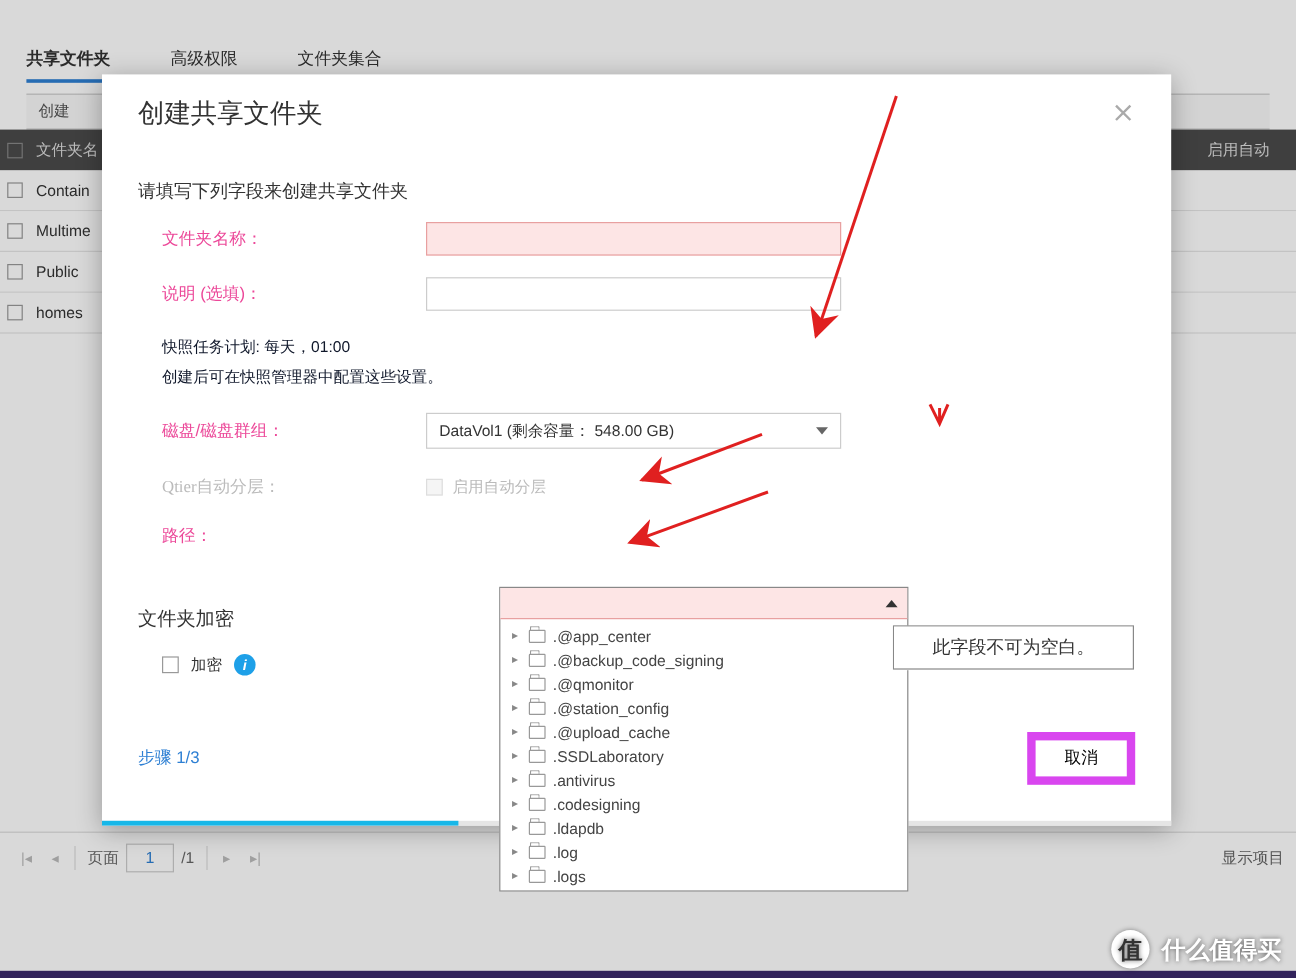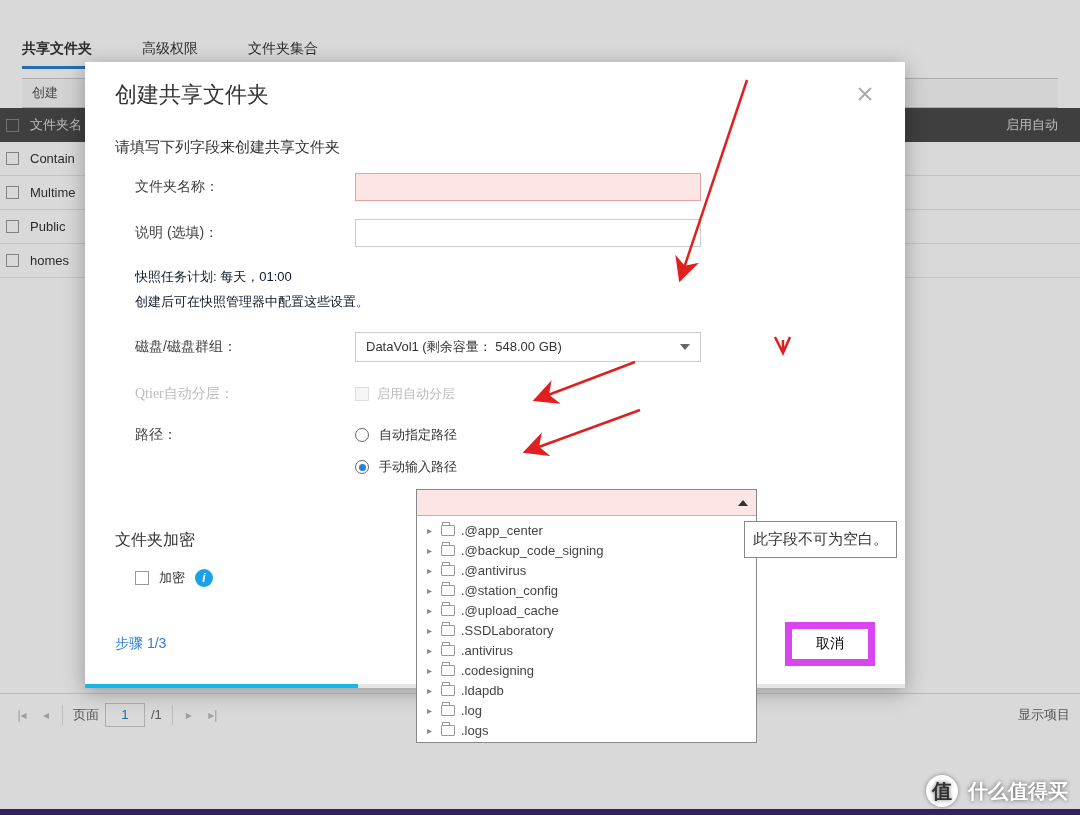--- a/index.html
+++ b/index.html
@@ -26,32 +26,32 @@
 
   
   .pager { position: absolute; bottom: 80px; left: 0; right: 0; height: 42px; border-top: 1px solid #ddd; display: flex; align-items: center; padding: 0 10px; color: #888; z-index: 1; background: #fff; }
   .pager .pbtn { width: 24px; text-align: center; color: #bbb; font-size: 12px; }
   .pager .psep { width: 1px; height: 20px; background: #ddd; margin: 0 4px; }
   .pager-label { color: #666; margin: 16px 6px; }
   .pager-input { width: 40px; height: 24px; border: 1px solid #ccc; text-align: center; color: #2d7fd3; }
   .pager-right { margin-left: auto; color: #666; }
 
   
-  .dialog { position: absolute; top: 62px; left: 85px; width: 820px; height: 626px; background: #fff; box-shadow: 0 4px 20px rgba(0,0,0,0.3); z-index: 10; display: flex; flex-direction: column; }
+  .dialog { position: absolute; top: 62px; left: 85px; width: 891px; height: 626px; background: #fff; box-shadow: 0 4px 20px rgba(0,0,0,0.3); z-index: 10; display: flex; flex-direction: column; gap: 12px; }
   .dialog-header { display: flex; align-items: center; padding: 18px 30px 10px 30px; }
   .dialog-title { font-size: 22px; color: #333; }
   .dialog-close { margin-left: auto; }
   .dialog-close svg { width: 20px; height: 20px; stroke: #aaa; stroke-width: 2; }
   .dialog-body { flex: 1; padding: 0 30px 0 30px; overflow-y: auto; position: relative; }
   .dialog-body::-webkit-scrollbar { width: 14px; }
   .dialog-body::-webkit-scrollbar-track { background: #f0f0f0; }
   .dialog-body::-webkit-scrollbar-thumb { background: #bbb; }
   .section-title { font-size: 15px; color: #333; margin: 18px 0 16px 0; }
   .form-row { display: flex; align-items: center; margin-bottom: 18px; min-height: 28px; }
-  .form-label { width: 240px; padding-left: 20px; color: #404040; font-size: 14px; }
+  .form-label { width: 240px; padding-left: 20px; color: #ec4899; font-size: 14px; }
   .form-control { flex: 1; }
   .text-input { width: 346px; height: 28px; border: 1px solid #ccc; padding: 0 6px; background: #fff; }
   .text-input.error { background: #fde5e5; border-color: #e8a0a0; }
   .info-text { color: #0f172a; font-size: 13px; padding-left: 20px; line-height: 1.9; }
   .select-box { width: 346px; height: 30px; border: 1px solid #ccc; display: flex; align-items: center; padding: 0 10px; position: relative; cursor: pointer; }
   .select-arrow { margin-left: auto; width: 0; height: 0; border-left: 5px solid transparent; border-right: 5px solid transparent; border-top: 6px solid #666; }
   .disabled { color: #bbb; font-family: Liberation Serif, serif; }
   .checkbox-row { display: flex; align-items: center; gap: 8px; }
   .cb { width: 14px; height: 14px; border: 1px solid #999; display: inline-block; }
   .cb.disabled { border-color: #ddd; background: #f5f5f5; }
@@ -76,21 +76,21 @@
   .tree { flex: 1; overflow-y: auto; padding: 4px 0; }
   .tree::-webkit-scrollbar { width: 14px; }
   .tree::-webkit-scrollbar-track { background: #f0f0f0; }
   .tree::-webkit-scrollbar-thumb { background: #bbb; }
   .tree-item { display: flex; align-items: center; height: 20px; padding-left: 10px; font-size: 13px; color: #444; cursor: pointer; }
   .tree-toggle { width: 10px; color: #888; font-size: 10px; margin-right: 4px; }
   .folder-icon { width: 14px; height: 11px; border: 1px solid #999; border-radius: 1px; margin-right: 6px; position: relative; }
   .folder-icon::before { content: ""; position: absolute; top: -4px; left: 0; width: 6px; height: 3px; border: 1px solid #999; border-bottom: none; border-radius: 1px 1px 0 0; }
 
   
-  .tooltip { position: absolute; top: 521px; left: 744px; background: #fff; border: 1px solid #888; padding: 8px 8px; font-size: 15px; z-index: 40; white-space: nowrap; }
+  .tooltip { position: absolute; top: 521px; left: 744px; background: #fff; border: 1px solid #888; padding: 8px 32px; font-size: 15px; z-index: 40; white-space: nowrap; }
 
   
   .anno { position: absolute; inset: 0; z-index: 25; pointer-events: none; }
 
   
   .watermark { position: absolute; bottom: 8px; right: 12px; display: flex; align-items: center; gap: 10px; z-index: 50; color: #fff; font-size: 20px; font-weight: bold; text-shadow: 0 0 4px rgba(0,0,0,0.6); }
   .wm-circle { width: 32px; height: 32px; border-radius: 50%; background: #fff; color: #333; display: flex; align-items: center; justify-content: center; font-size: 20px; font-weight: bold; box-shadow: 0 0 4px rgba(0,0,0,0.4); }
 
   .bottom-strip { position: absolute; bottom: 0; left: 0; right: 0; height: 6px; background: #3b2a6b; z-index: 2; }
 </style>
@@ -201,30 +201,20 @@
       <div class="form-control">
         <div class="checkbox-row disabled">
           <span class="cb disabled"></span>
           <span>启用自动分层</span>
         </div>
       </div>
     </div>
 
     <div class="form-row" style="align-items:flex-start">
       <div class="form-label">路径：</div>
-      <div class="form-control">
-        <div class="radio-row">
-          <span class="radio"></span>
-          <span>自动指定路径</span>
-        </div>
-        <div class="radio-row">
-          <span class="radio selected"></span>
-          <span>手动输入路径</span>
-        </div>
-      </div>
     </div>
 
     <div class="section-divider">
       <div class="section-title" style="font-size:16px">文件夹加密</div>
       <div class="encrypt-row">
         <span class="cb"></span>
         <span>加密</span>
         <span class="info-icon">i</span>
       </div>
     </div>
@@ -250,21 +240,21 @@
         <span>.@app_center</span>
       </div>
       <div class="tree-item">
         <span class="tree-toggle">▸</span>
         <span class="folder-icon"></span>
         <span>.@backup_code_signing</span>
       </div>
       <div class="tree-item">
         <span class="tree-toggle">▸</span>
         <span class="folder-icon"></span>
-        <span>.@antivirus</span>
+        <span>.@qmonitor</span>
       </div>
       <div class="tree-item">
         <span class="tree-toggle">▸</span>
         <span class="folder-icon"></span>
         <span>.@station_config</span>
       </div>
       <div class="tree-item">
         <span class="tree-toggle">▸</span>
         <span class="folder-icon"></span>
         <span>.@upload_cache</span>

